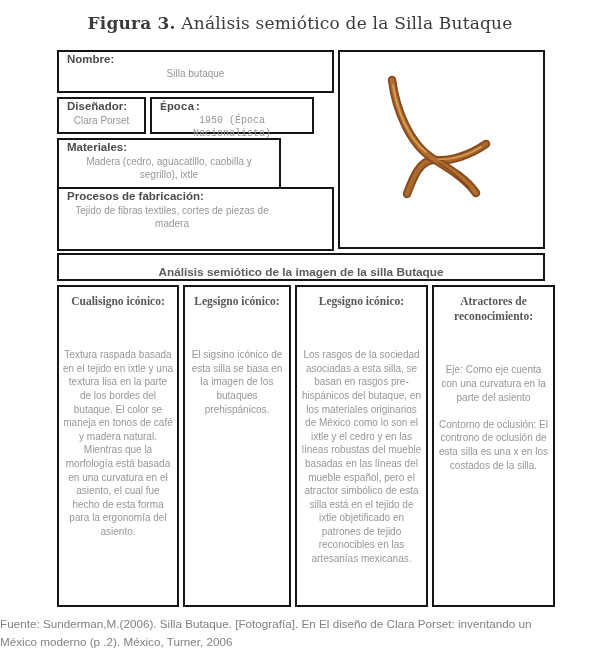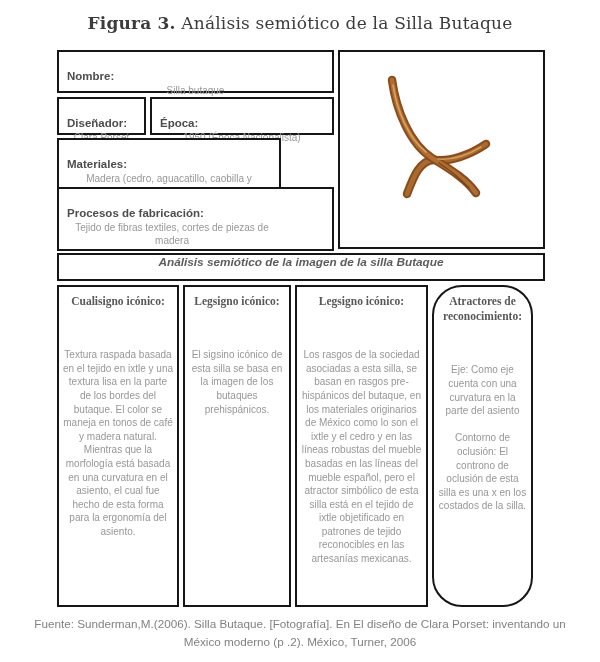--- a/index.html
+++ b/index.html
@@ -19,54 +19,53 @@
     color:#3c3c3c;
     letter-spacing:0.2px;
   }
   .fig-title .b{font-weight:bold;}
   .box{
     position:absolute;
     background:#ffffff;
     border:2px solid #161616;
     box-sizing:border-box;
   }
-  .cell{padding:17px 8px;}
+  .cell{padding:0 8px;}
   .lbl{
     display:block;
     font-weight:bold;
     color:#4d4d4d;
     font-size:11.5px;
     line-height:1.32;
   }
   .val{
     display:block;
     color:#979797;
     font-size:10px;
     line-height:1.32;
     text-align:center;
   }
   .hdr-row{
-    display:flex; align-items:flex-start; justify-content:center;font-style:italic;
+    display:flex; align-items:flex-end; justify-content:center;
   }
   .hdr-text{
     font-weight:bold;
     color:#5c5c5c;
     font-size:11.8px;
     text-align:center;
   }
   .col{padding:7px 3px; text-align:center;}
   .col .lbl{text-align:center; color:#585858;font-family:Liberation Serif, serif;}
   .col .val{line-height:1.36; white-space:pre-line;margin-top:39px;}
   .chair-wrap{
     display:flex; align-items:center; justify-content:center;
     width:100%; height:100%;
   }
   .footer{
     position:absolute; left:0; top:615px; width:100%;
-    text-align:center;
     color:#828282;
     font-size:11.7px;
     line-height:1.5;
   }
 </style>
 </head>
 <body>
 
 <div class="page">
 
@@ -77,21 +76,21 @@
   <div class="box cell" style="left:57px; top:50px; width:277px; height:43px;">
     <span class="lbl">Nombre:</span>
     <span class="val">Silla butaque</span>
   </div>
 
   <div class="box cell" style="left:57px; top:97px; width:89px; height:37px;">
     <span class="lbl">Diseñador:</span>
     <span class="val">Clara Porset</span>
   </div>
 
-  <div class="box cell" style="left:150px; top:97px; width:184px; height:37px;">
+  <div class="box cell" style="left:150px; top:97px; width:164px; height:37px;font-family:Liberation Mono, monospace;">
     <span class="lbl">Época:</span>
     <span class="val">1950 (Época Nacionalista)</span>
   </div>
 
   <div class="box cell" style="left:57px; top:138px; width:224px; height:55px;">
     <span class="lbl">Materiales:</span>
     <span class="val" style="max-width:245px;">Madera (cedro, aguacatillo, caobilla y segrillo), ixtle</span>
   </div>
 
   <div class="box cell" style="left:57px; top:187px; width:277px; height:64px;">
@@ -130,21 +129,21 @@
   <div class="box col" style="left:183px; top:285px; width:108px; height:322px;">
     <span class="lbl">Legsigno icónico:</span>
     <span class="val">El sigsino icónico de esta silla se basa en la imagen de los butaques prehispánicos.</span>
   </div>
 
   <div class="box col" style="left:295px; top:285px; width:133px; height:322px;">
     <span class="lbl">Legsigno icónico:</span>
     <span class="val">Los rasgos de la sociedad asociadas a esta silla, se basan en rasgos pre-hispánicos del butaque, en los materiales originarios de México como lo son el ixtle y el cedro y en las líneas robustas del mueble basadas en las líneas del mueble español, pero el atractor simbólico de esta silla está en el tejido de ixtle objetificado en patrones de tejido reconocibles en las artesanías mexicanas.</span>
   </div>
 
-  <div class="box col" style="left:432px; top:285px; width:101px; height:322px;border-radius:30px;">
+  <div class="box col" style="left:432px; top:285px; width:123px; height:322px;">
     <span class="lbl">Atractores de reconocimiento:</span>
     <span class="val">Eje: Como eje cuenta con una curvatura en la parte del asiento
 
 Contorno de oclusión: El controno de oclusión de esta silla es una x en los costados de la silla.</span>
   </div>
 
   <div class="footer">
     <div>Fuente: Sunderman,M.(2006). Silla Butaque. [Fotografía]. En El diseño de Clara Porset: inventando un</div>
     <div>México moderno (p .2). México, Turner, 2006</div>
   </div>

